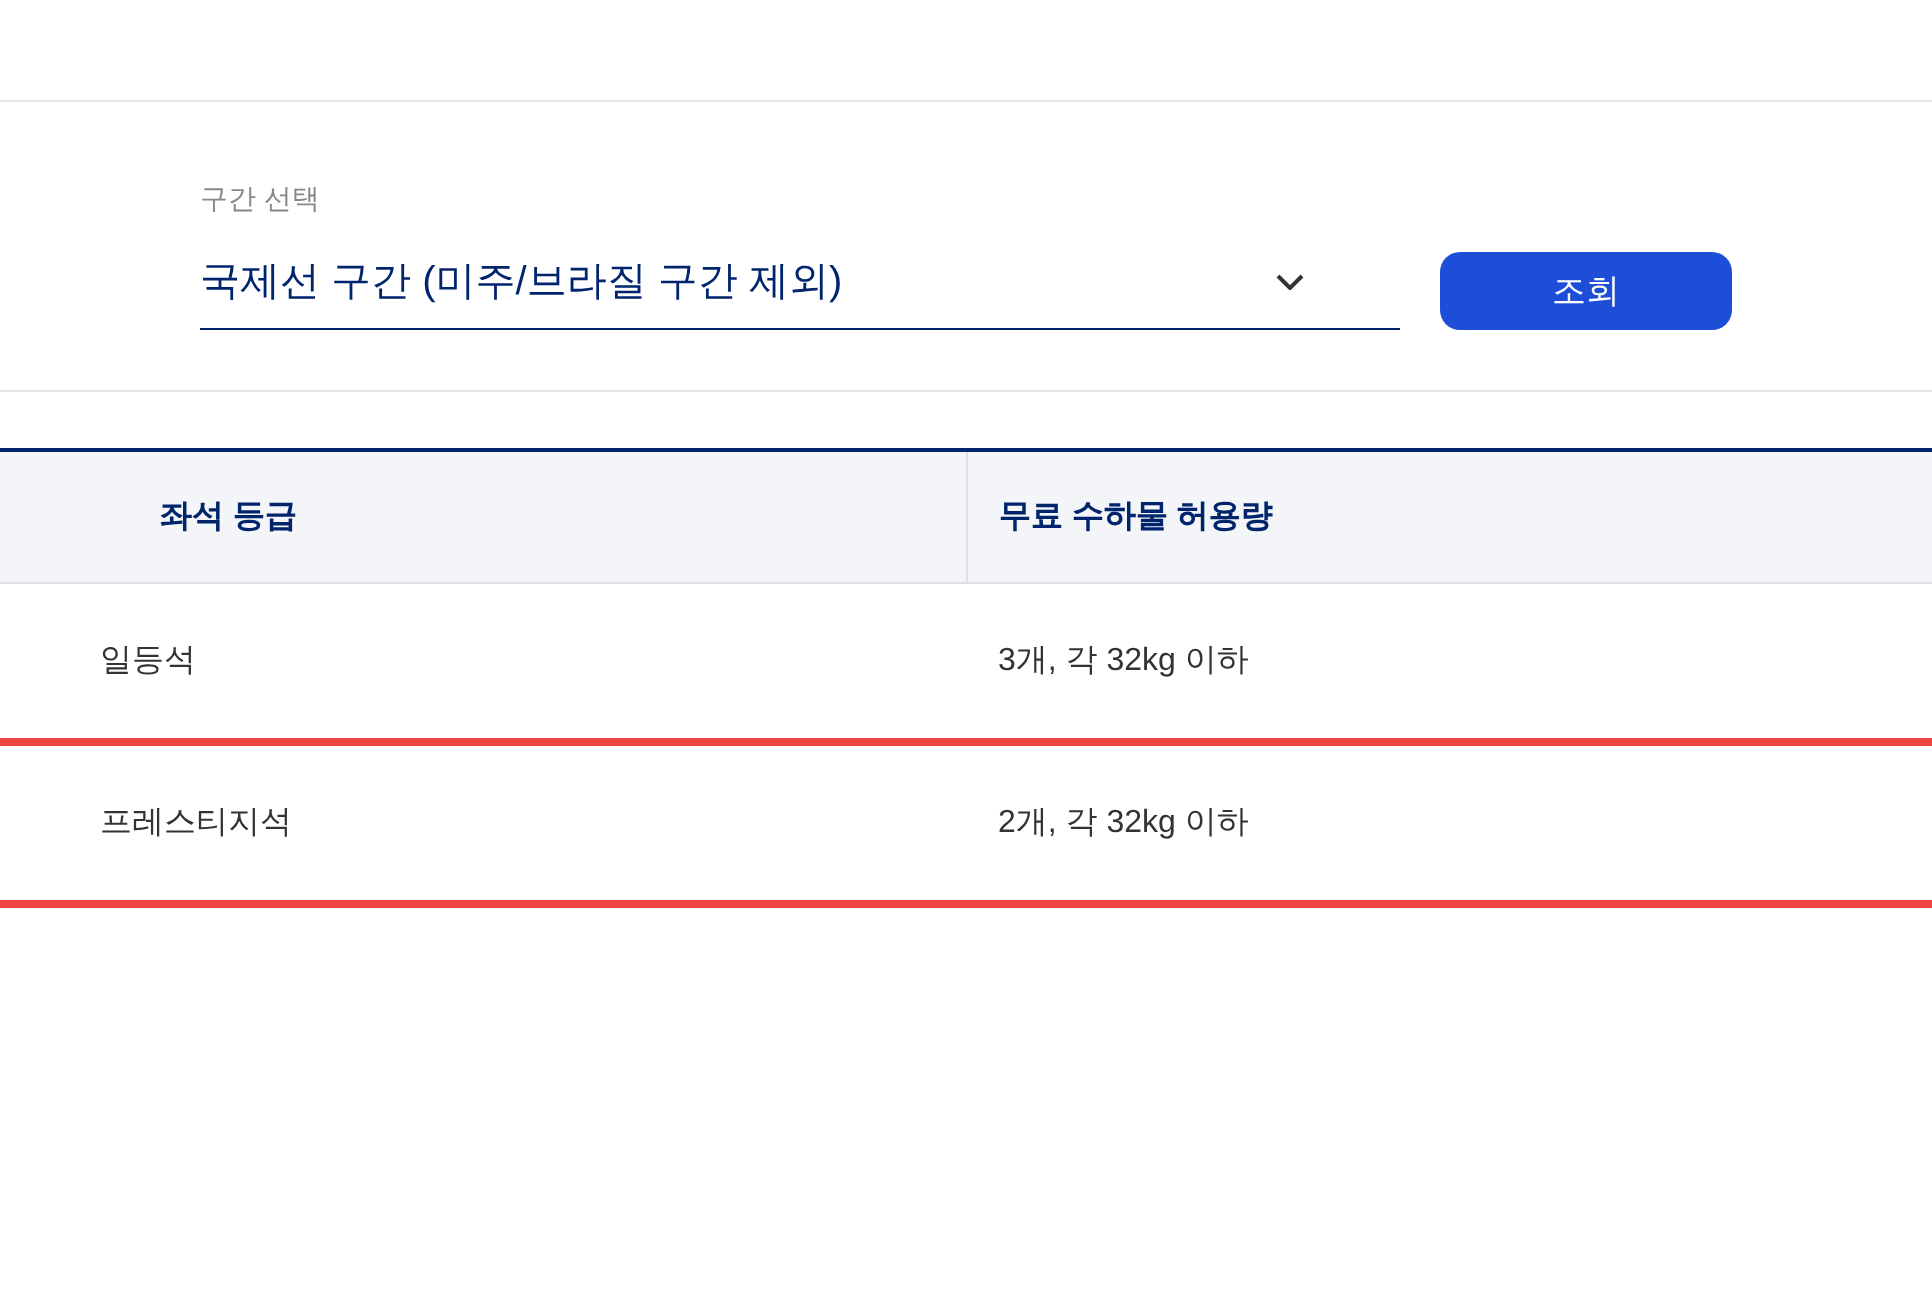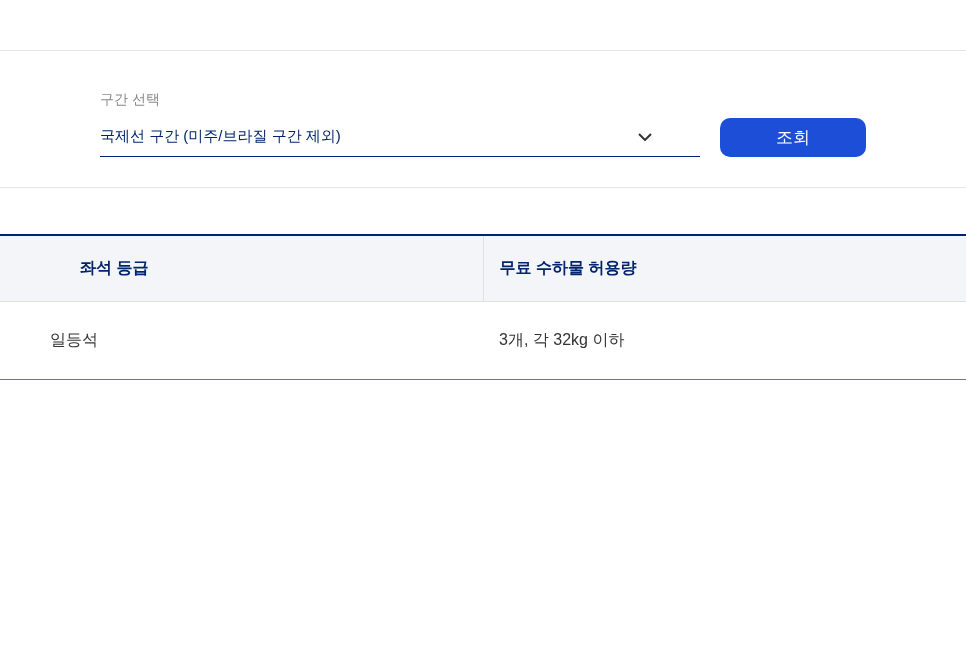--- a/index.html
+++ b/index.html
@@ -38,21 +38,21 @@
       position: relative;
       width: 100%;
       border-bottom: 1px solid #00256c;
       padding: 10px 40px 10px 0;
       cursor: pointer;
       display: flex;
       align-items: center;
       justify-content: space-between;
     }
     .select-value {
-      font-size: 15px;
+      font-size: 20px;
       color: #00256c;
     }
     .chevron {
       width: 14px;
       height: 14px;
       display: inline-flex;
       align-items: center;
       margin-right: 8px;
     }
     .chevron svg {
@@ -64,21 +64,21 @@
       background: #1d4ed8;
       color: #fff;
       border: none;
       border-radius: 10px;
       padding: 8px 56px;
       font-size: 17px;
       cursor: pointer;
       font-weight: 500;
     }
     .table-wrapper {
-      margin-top: 46px;
+      margin-top: 28px;
     }
     table {
       width: 100%;
       border-collapse: collapse;
       border-top: 2px solid #00256c;
     }
     th {
       background: #f4f5f8;
       font-size: 16px;
       font-weight: 600;
@@ -93,21 +93,21 @@
       border-right: 1px solid #e0e0e0;
     }
     th:last-child {
       text-align: left;
       padding-right: 20px;
     }
     td {
       font-size: 16px;
       color: #333;
       padding: 28px 16px;
-      border-bottom: 1px solid #ef4444;
+      border-bottom: 4px solid #ef4444;
     }
     td:first-child {
       padding-left: 50px;
     }
     td:last-child {
       text-align: left;
       padding-right: 20px;
     }
   </style>
 </head>
@@ -138,15 +138,19 @@
       <tr>
         <th>좌석 등급</th>
         <th>무료 수하물 허용량</th>
       </tr>
     </thead>
     <tbody>
       <tr>
         <td>일등석</td>
         <td>3개, 각 32kg 이하</td>
       </tr>
+      <tr>
+        <td>프레스티지석</td>
+        <td>2개, 각 32kg 이하</td>
+      </tr>
     </tbody>
   </table>
 </div>
 
 </body></html>

